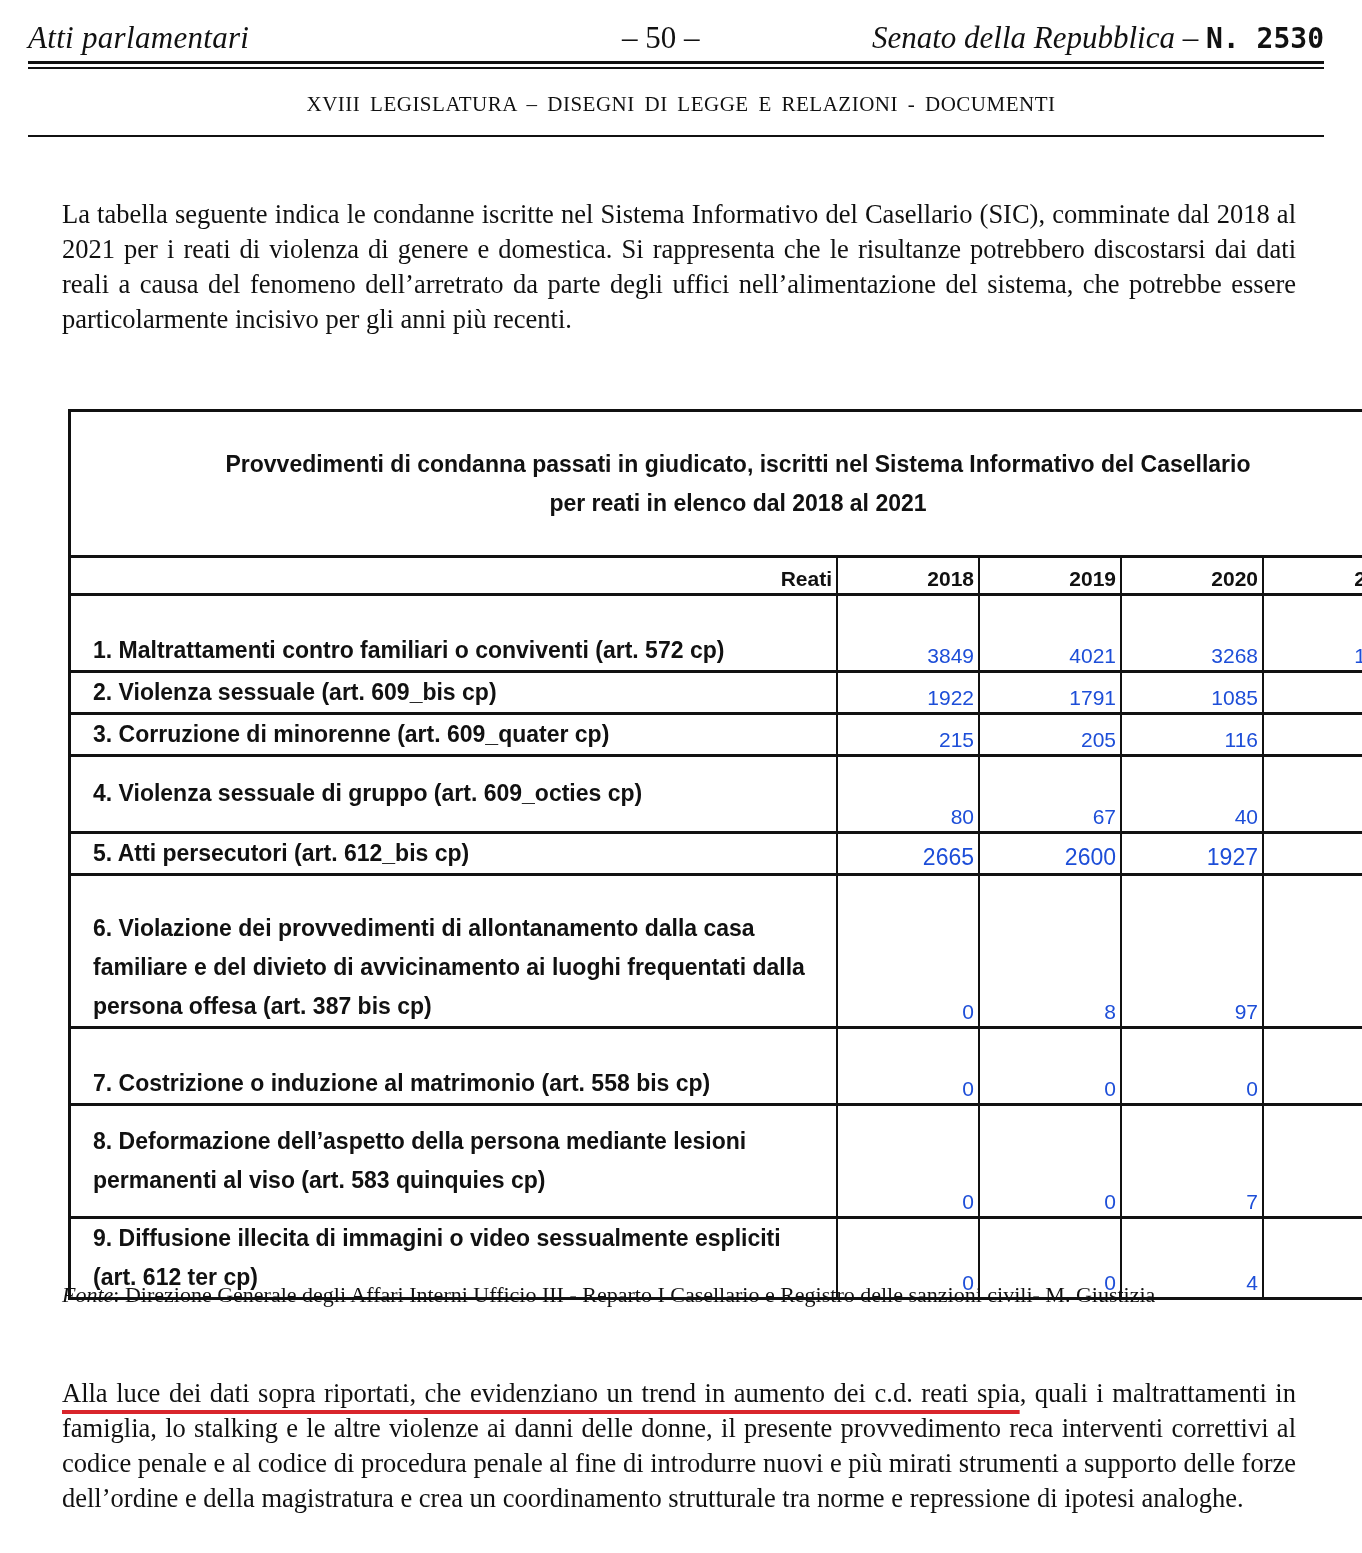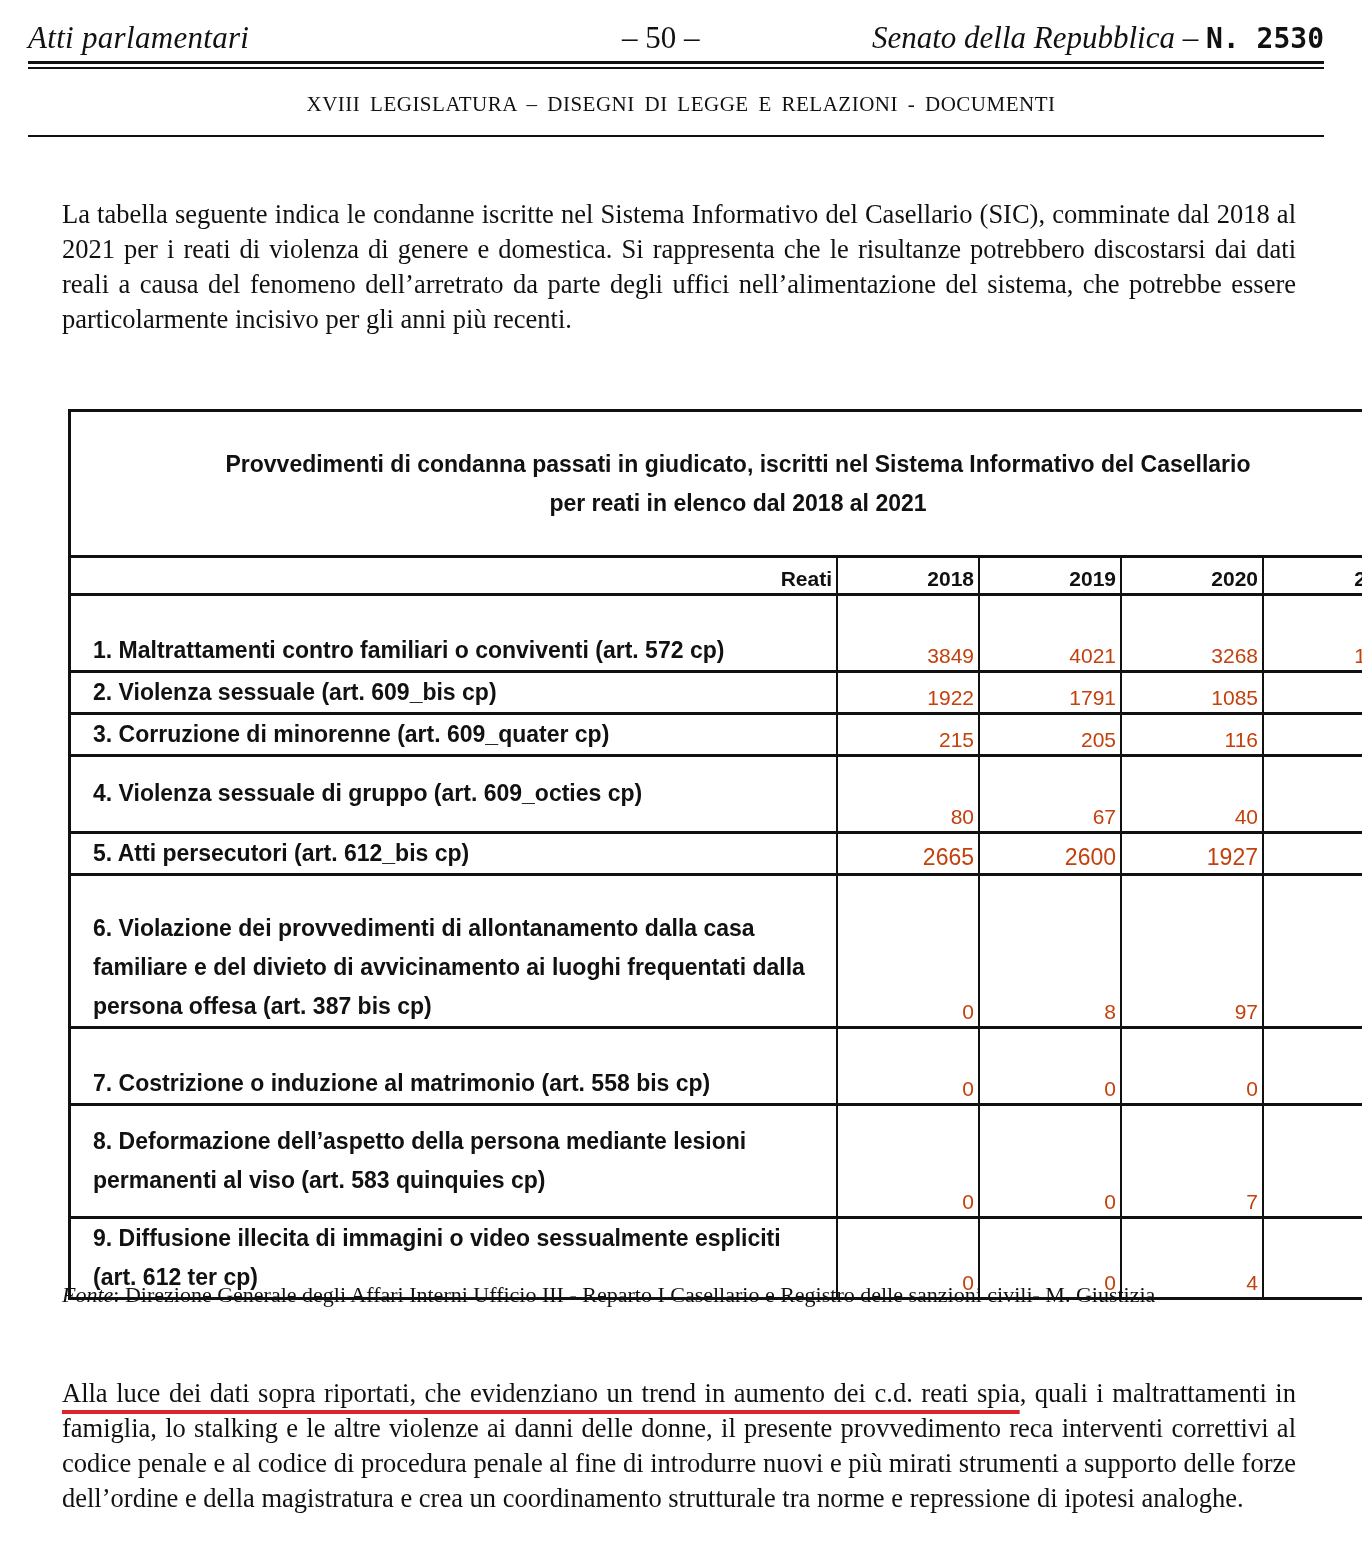--- a/index.html
+++ b/index.html
@@ -88,21 +88,21 @@
     table.data th.h-year { text-align: right; }
     table.data td.label {
       font-weight: bold; font-size: 23px; line-height: 39px;
       padding: 0 10px 0 22px;
       text-align: left;
     }
     table.data td.num {
       text-align: right;
       font-size: 21px;
       padding: 0 4px 2px 4px;
-      color: #c2410c;
+      color: #1d4ed8;
     }
     table.data td.num.big { font-size: 23px; }
     .source {
       position: absolute; left: 62px; top: 1280px; width: 1234px;
       font-size: 22px; line-height: 30px; text-align: justify;
     }
     .source .src-label { font-style: italic; }
   </style>
 </head>
 <body>

